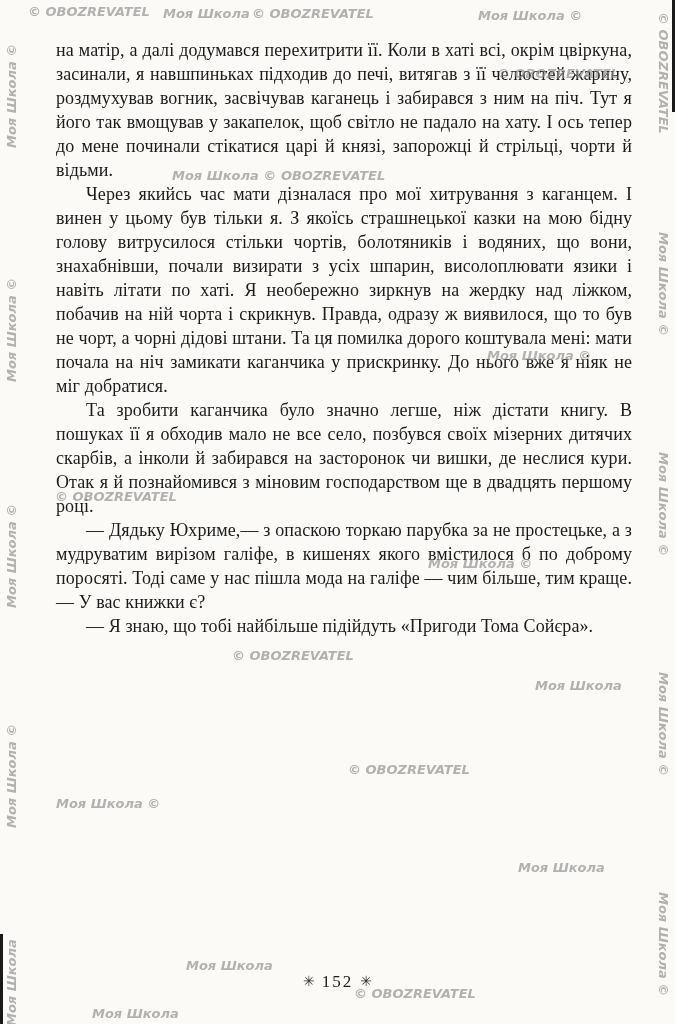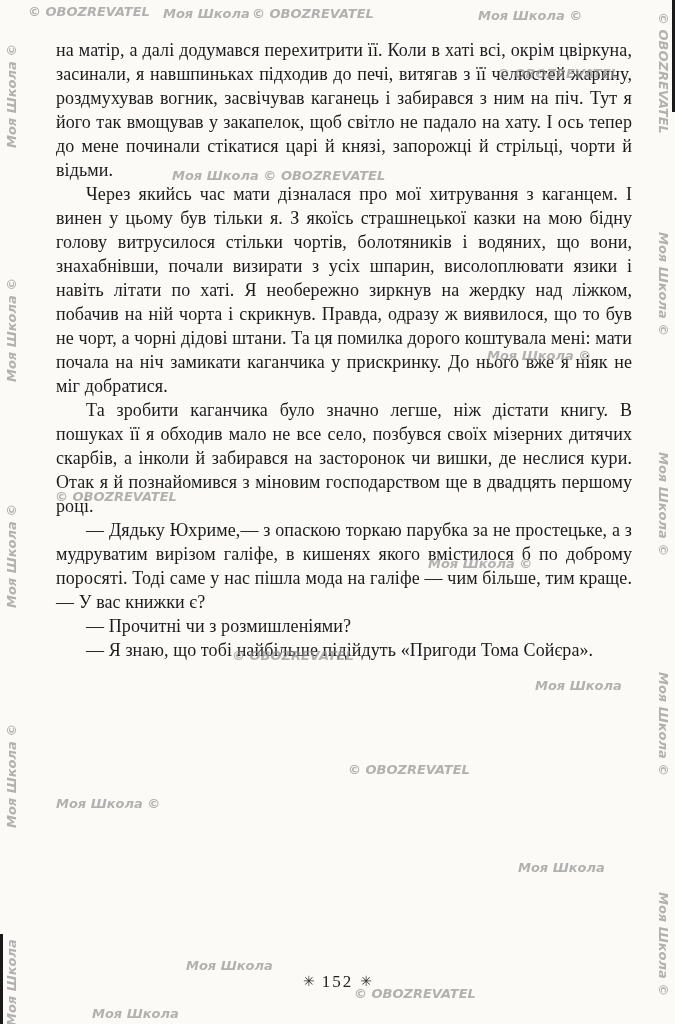--- a/index.html
+++ b/index.html
@@ -36,21 +36,20 @@
 </head>
 <body>
 
 <div class="page">
 
   <div class="text-block">
       <p>на матір, а далі додумався перехитрити її. Коли в хаті всі, окрім цвіркуна, засинали, я навшпиньках підходив до печі, витягав з її челюстей жарину, роздмухував вогник, засвічував каганець і забирався з ним на піч. Тут я його так вмощував у закапелок, щоб світло не падало на хату. І ось тепер до мене починали стікатися царі й князі, запорожці й стрільці, чорти й відьми.</p>
       <p>Через якийсь час мати дізналася про мої хитрування з каганцем. І винен у цьому був тільки я. З якоїсь страшнецької казки на мою бідну голову витрусилося стільки чортів, болотяників і водяних, що вони, знахабнівши, почали визирати з усіх шпарин, висолоплювати язики і навіть літати по хаті. Я необережно зиркнув на жердку над ліжком, побачив на ній чорта і скрикнув. Правда, одразу ж виявилося, що то був не чорт, а чорні дідові штани. Та ця помилка дорого коштувала мені: мати почала на ніч замикати каганчика у прискринку. До нього вже я ніяк не міг добратися.</p>
       <p>Та зробити каганчика було значно легше, ніж дістати книгу. В пошуках її я обходив мало не все село, позбувся своїх мізерних дитячих скарбів, а інколи й забирався на засторонок чи вишки, де неслися кури. Отак я й познайомився з міновим господарством ще в двадцять першому році.</p>
       <p>— Дядьку Юхриме,— з опаскою торкаю парубка за не простецьке, а з мудруватим вирізом галіфе, в кишенях якого вмістилося б по доброму поросяті. Тоді саме у нас пішла мода на галіфе — чим більше, тим краще.— У вас книжки є?</p>
-      <p>— Прочитні чи з розмишленіями?</p>
       <p>— Я знаю, що тобі найбільше підійдуть «Пригоди Тома Сойєра».</p>
     </div>
 
   <div class="footer">
     <span class="fleuron">✳</span><span class="pagenum">152</span><span class="fleuron">✳</span>
   </div>
 
   <div class="watermarks">
     <div class="wm" style="left:28px;top:4px">© OBOZREVATEL</div>
     <div class="wm" style="left:163px;top:6px">Моя Школа</div>

